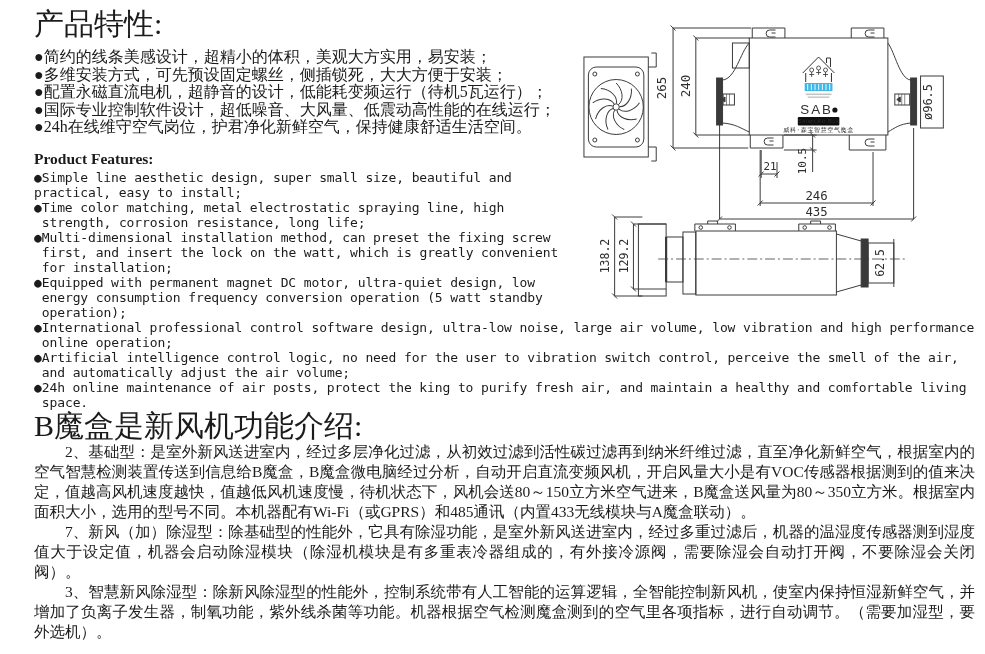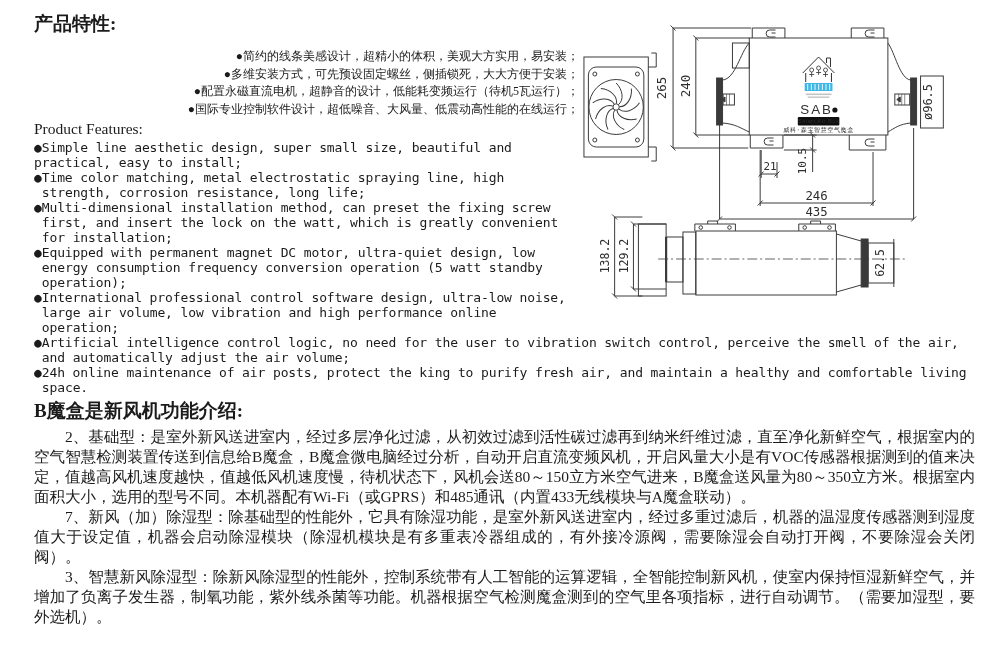--- a/index.html
+++ b/index.html
@@ -1,24 +1,24 @@
 <!DOCTYPE html>
 <html><head>
 <meta charset="utf-8">
 <style>
   html,body{margin:0;padding:0;background:#ffffff;}
   body{width:985px;height:654px;overflow:hidden;color:#1b1b1b;
        font-family:"Liberation Serif","DejaVu Serif",serif;}
   .page{padding:10px 10px 0 34px;}
   .diagram{float:right;width:396px;height:300px;margin:0 0 8px 0;}
-  h1{font-size:19px;line-height:28px;margin:0 0 10px 0;font-weight:bold;}
+  h1{font-size:30px;line-height:28px;margin:0 0 10px 0;font-weight:normal;}
   h1.intro-h{margin:2px 0 2px 0;}
-  h2{font-size:15.5px;line-height:18px;margin:2px 0 2px 0;font-weight:normal;}
+  h2{font-size:15.5px;line-height:18px;margin:14px 0 2px 0;font-weight:bold;}
   ul{list-style:none;margin:0;padding:0;}
-  ul.cn li{font-size:12px;line-height:17.6px;padding-left:1em;text-indent:-1em;text-align:right;}
+  ul.cn li{font-size:16px;line-height:17.6px;padding-left:1em;text-indent:-1em;}
   ul.en li{font-family:"DejaVu Sans Mono","Liberation Mono",monospace;
            font-size:13px;line-height:15px;letter-spacing:-0.12px;
            padding-left:1ch;text-indent:-1ch;}
   ul.en li.noind{padding-left:0;text-indent:0;}
   .paras p{font-size:15.5px;line-height:20px;margin:0;text-align:justify;text-indent:2em;}
   .b{margin-right:0;}
   svg text{font-family:"DejaVu Sans Mono","Liberation Mono",monospace;fill:#2e2e2e;}
   svg .logo-sab{font-family:"Liberation Sans","DejaVu Sans",sans-serif;}
 </style>
 </head>
@@ -188,20 +188,21 @@
       <text font-size="11.5" text-anchor="middle" transform="rotate(-90 308 253)" x="308" y="253">62.5</text>
     </svg>
   </aside>
 
   <h1>产品特性:</h1>
   <ul class="cn">
     <li><span class="b">●</span><span>简约的线条美感设计，超精小的体积，美观大方实用，易安装；</span></li>
     <li><span class="b">●</span><span>多维安装方式，可先预设固定螺丝，侧插锁死，大大方便于安装；</span></li>
     <li><span class="b">●</span><span>配置永磁直流电机，超静音的设计，低能耗变频运行（待机5瓦运行）；</span></li>
     <li><span class="b">●</span><span>国际专业控制软件设计，超低噪音、大风量、低震动高性能的在线运行；</span></li>
+    <li><span class="b">●</span><span>24h在线维守空气岗位，护君净化新鲜空气，保持健康舒适生活空间。</span></li>
   </ul>
 
   <h2>Product Features:</h2>
   <ul class="en">
     <li class="noind"><span class="b">●</span><span>Simple line aesthetic design, super small size, beautiful and practical, easy to install;</span></li>
     <li><span class="b">●</span><span>Time color matching, metal electrostatic spraying line, high strength, corrosion resistance, long life;</span></li>
     <li><span class="b">●</span><span>Multi-dimensional installation method, can preset the fixing screw first, and insert the lock on the watt, which is greatly convenient for installation;</span></li>
     <li><span class="b">●</span><span>Equipped with permanent magnet DC motor, ultra-quiet design, low energy consumption frequency conversion operation (5 watt standby operation);</span></li>
     <li><span class="b">●</span><span>International professional control software design, ultra-low noise, large air volume, low vibration and high performance online operation;</span></li>
     <li><span class="b">●</span><span>Artificial intelligence control logic, no need for the user to vibration switch control, perceive the smell of the air, and automatically adjust the air volume;</span></li>

